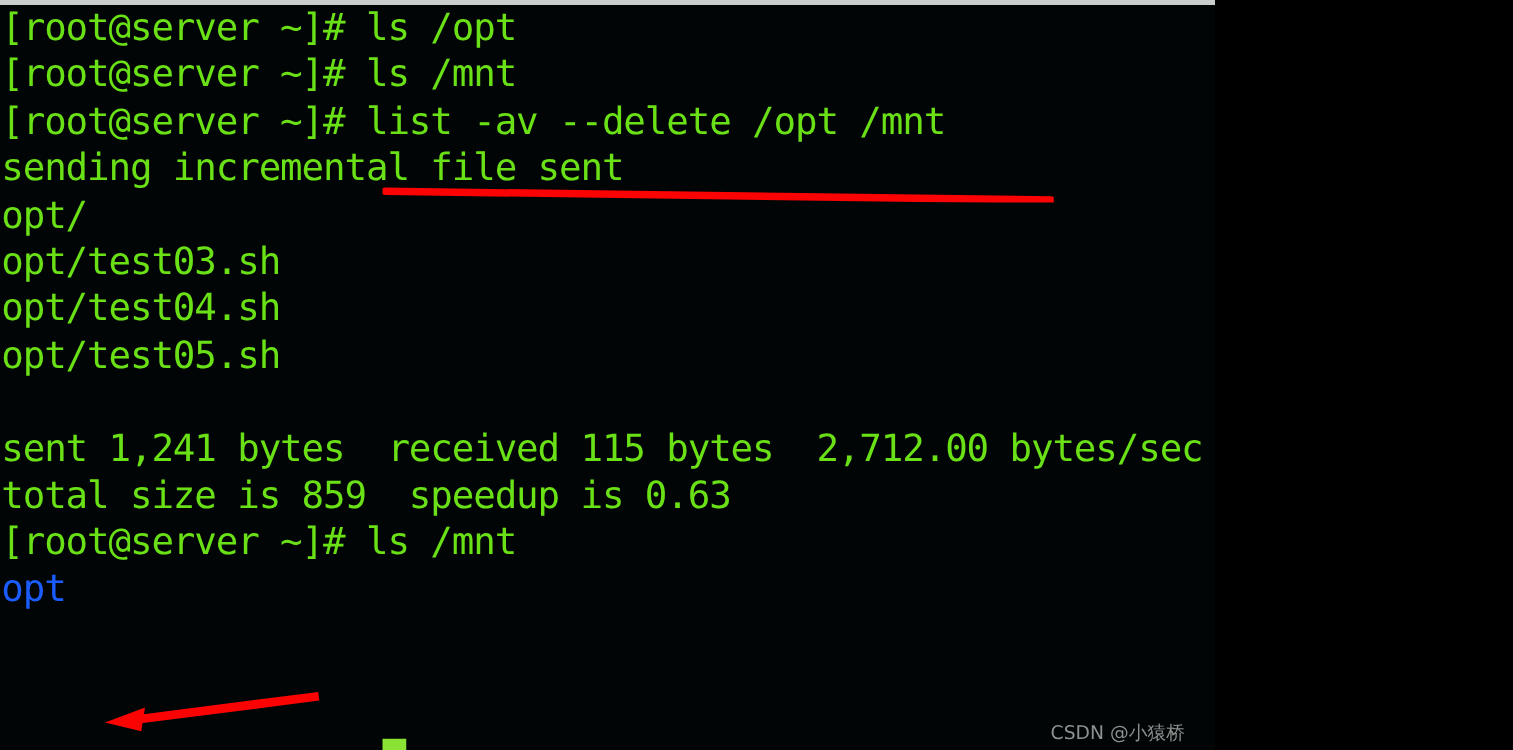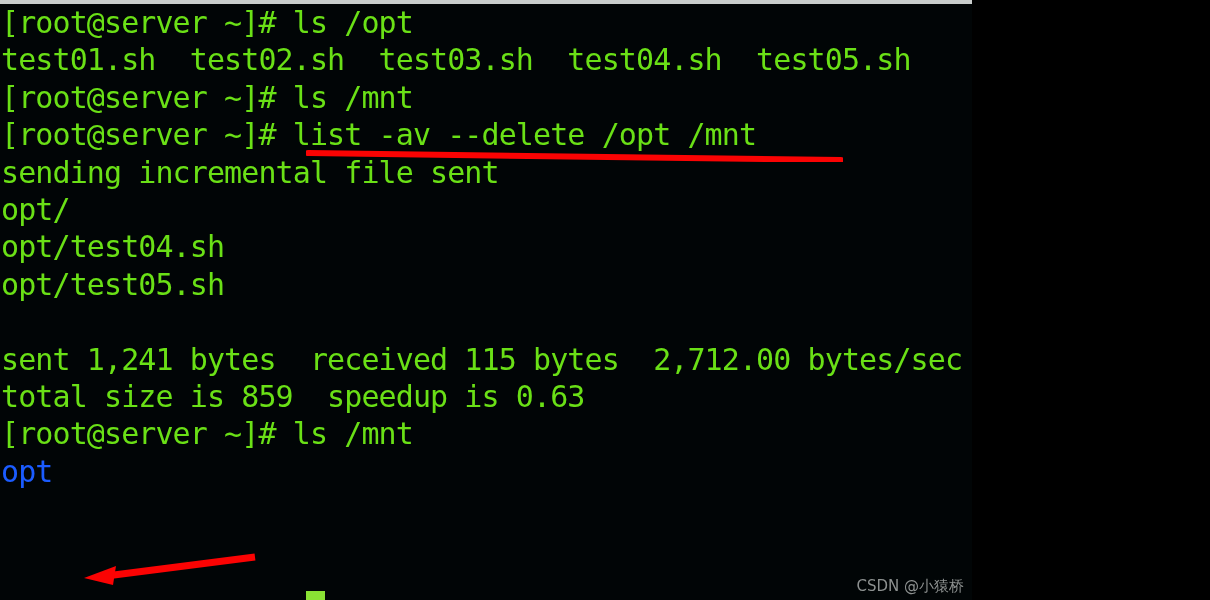--- a/index.html
+++ b/index.html
@@ -66,42 +66,42 @@
   #cursor {
     position: absolute;
     left: 306px;
     top: 591px;
     width: 19px;
     height: 9px;
     background: #8ae234;
   }
   #watermark {
     position: absolute;
-    right: 8px;
+    right: 24px;
     bottom: 4px;
     font-family: "DejaVu Sans", "Liberation Sans", sans-serif;
     font-size: 15px;
     color: #8d9190;
     white-space: nowrap;
   }
 </style>
 </head>
 <body>
 
 <div id="screen">
 
   <div id="top-strip"></div>
 
   <div id="term">
     <div class="line c-green">[root@server ~]# ls /opt</div>
-    <div class="line c-green">test01.sh  test02.sh  test03.sh  test04.sh  test05.sh</div>
     <div class="line c-green">[root@server ~]# ls /mnt</div>
     <div class="line c-green">[root@server ~]# list -av --delete /opt /mnt</div>
     <div class="line c-green">sending incremental file sent</div>
     <div class="line c-green">opt/</div>
+    <div class="line c-green">opt/test03.sh</div>
     <div class="line c-green">opt/test04.sh</div>
     <div class="line c-green">opt/test05.sh</div>
     <div class="line blank"></div>
     <div class="line c-green">sent 1,241 bytes  received 115 bytes  2,712.00 bytes/sec</div>
     <div class="line c-green">total size is 859  speedup is 0.63</div>
     <div class="line c-green">[root@server ~]# ls /mnt</div>
     <div class="line c-blue">opt</div>
   </div>
 
   <svg id="underline" viewBox="0 0 537 16" width="537" height="16" xmlns="http://www.w3.org/2000/svg">

